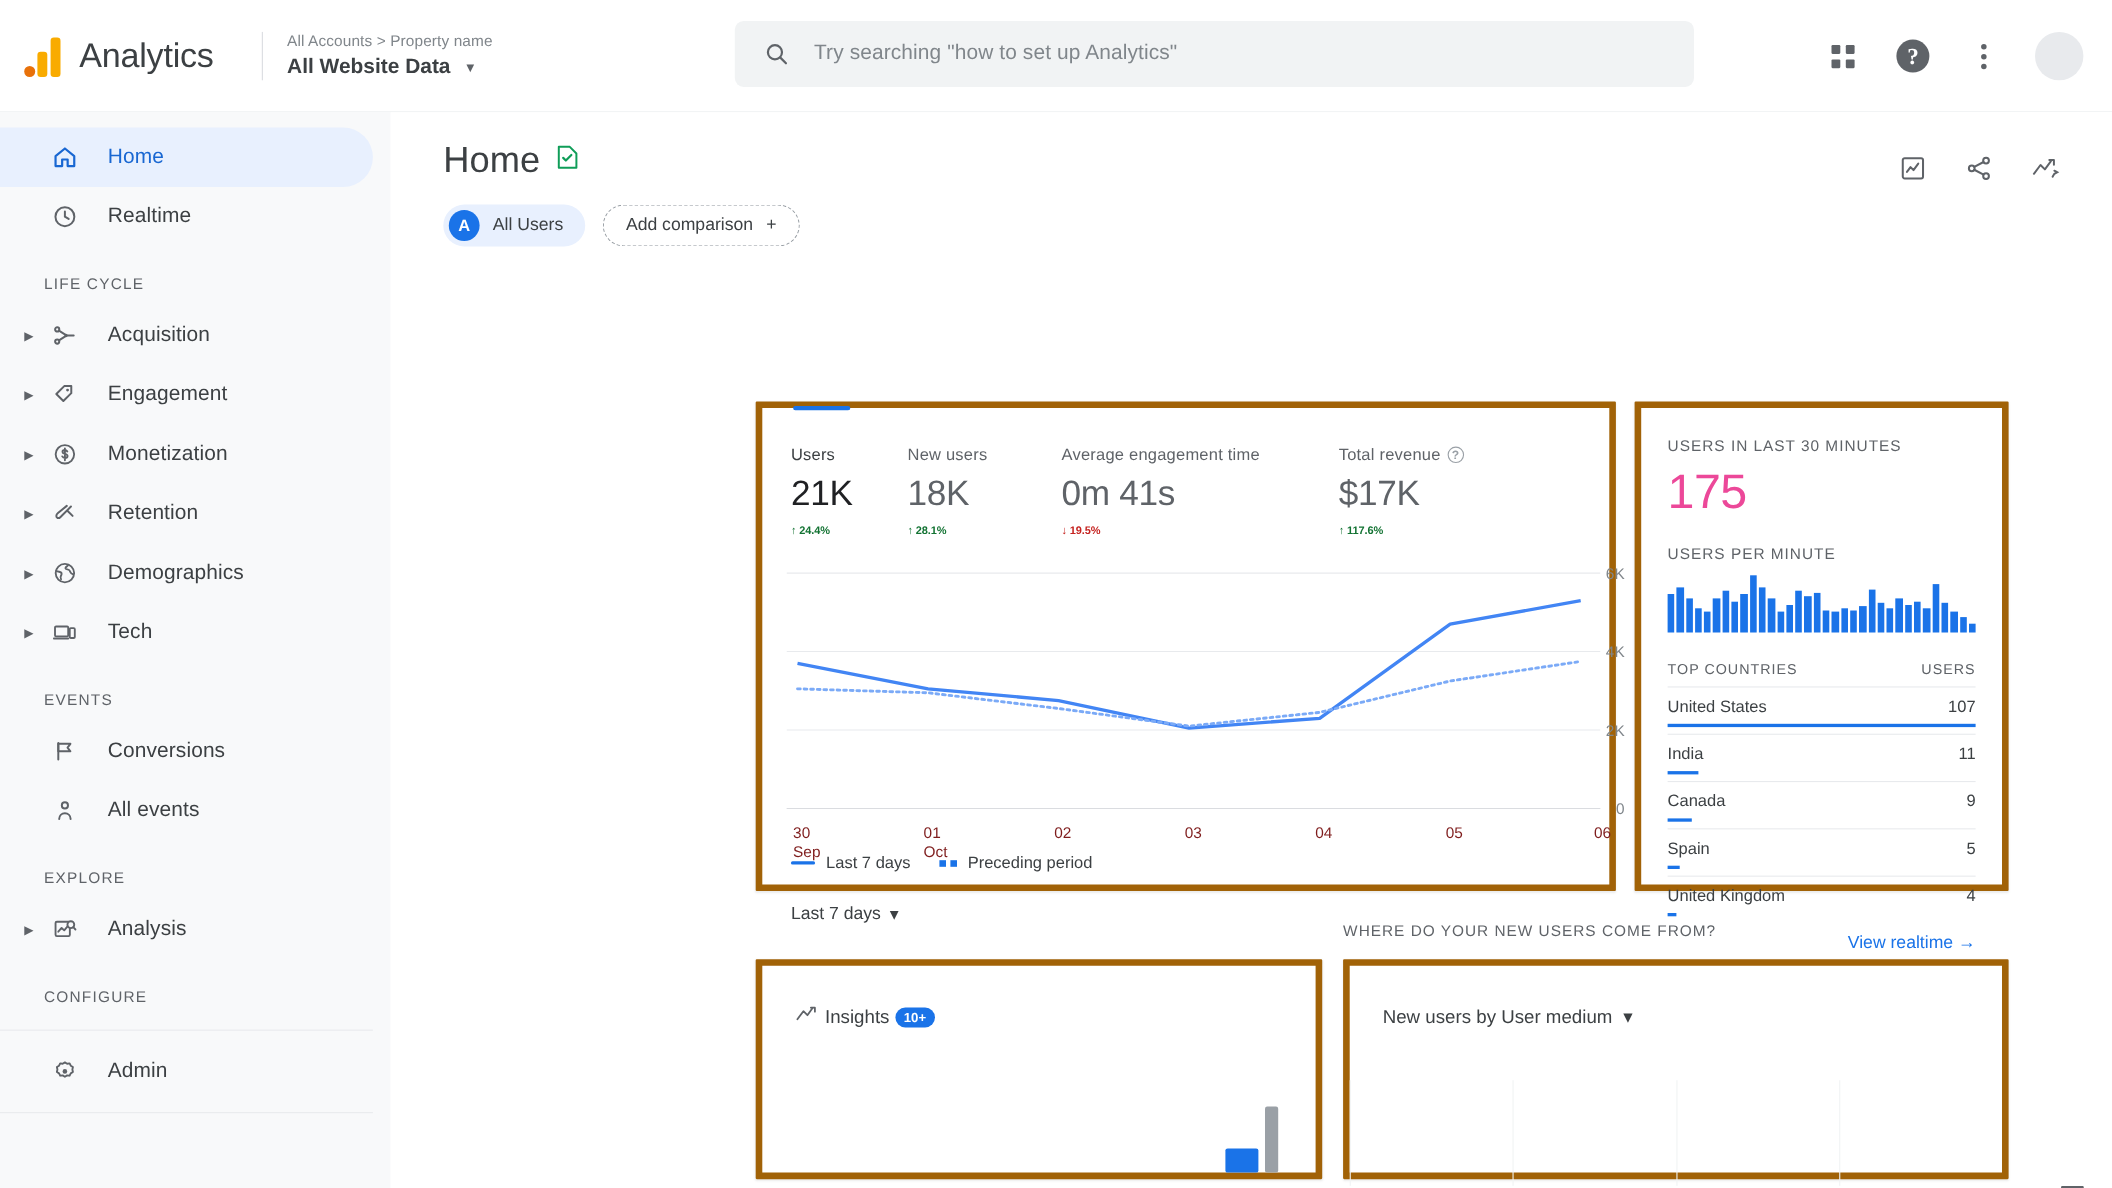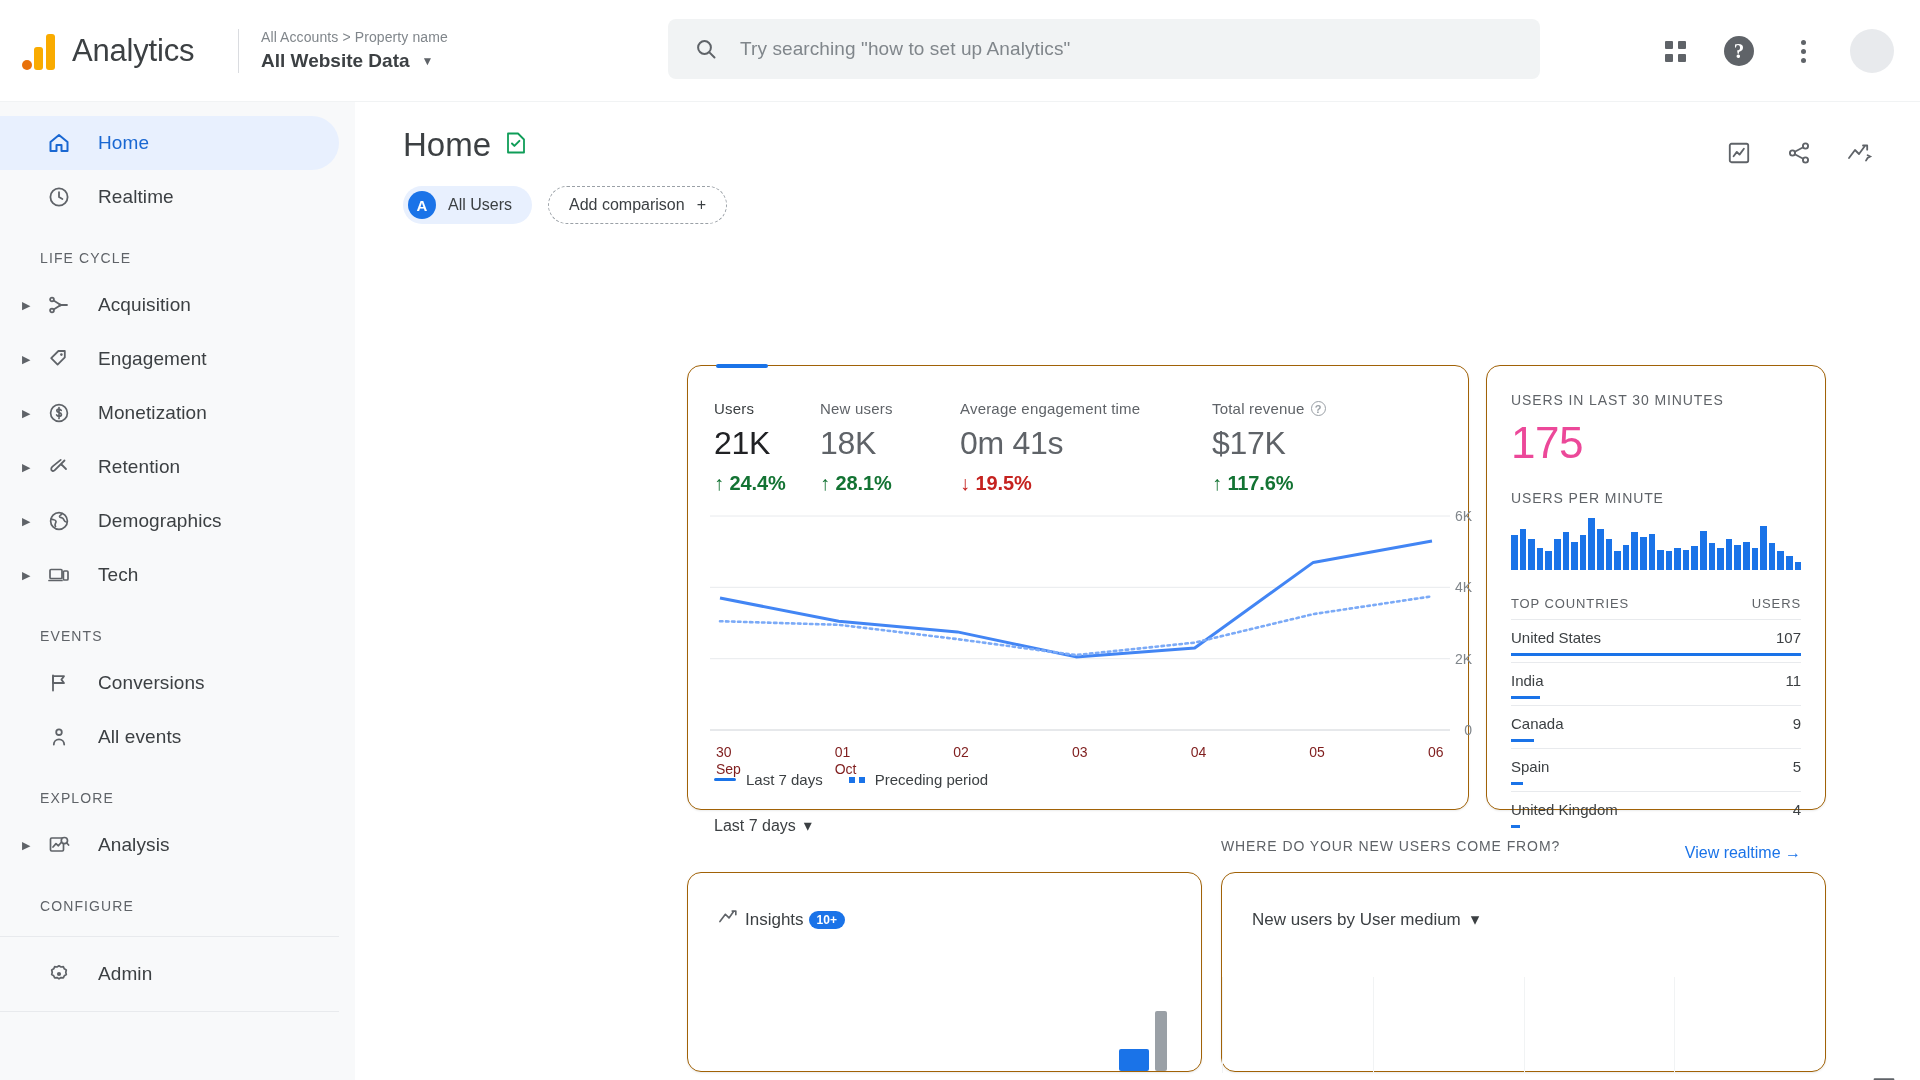--- a/index.html
+++ b/index.html
@@ -86,42 +86,42 @@
   .pill-add {
     display: flex; align-items: center; gap: 12px; height: 38px; padding: 0 20px;
     border: 1px dashed #9aa0a6; border-radius: 20px; font-size: 16px; color: #3c4043; font-weight: 500;
   }
 
   .head-tools { position: absolute; right: 46px; top: 38px; display: flex; gap: 34px; align-items: center; }
   .head-tool { cursor: pointer; }
 
   
   .card {
-    background: #fff; border: 1px solid #a16207; border-radius: 14px;
+    background: #fff; border: 6px solid #a16207; border-radius: 1px;
     box-shadow: 0 1px 2px rgba(60,64,67,.10);
     position: absolute;
   }
   .card-main { left: 332px; top: 263px; width: 782px; height: 445px; }
   .card-rt   { left: 1131px; top: 263px; width: 340px; height: 445px; }
   .card-ins  { left: 332px; top: 770px; width: 515px; height: 200px; }
   .card-new  { left: 866px; top: 770px; width: 605px; height: 200px; }
 
   .card-tabbar { position: absolute; left: 28px; top: -2px; width: 52px; height: 4px; background: #1a73e8; border-radius: 2px; }
 
   .metrics { display: flex; padding: 34px 0 0 26px; }
   .metric { margin-right: 6px; }
   .m-users { width: 100px; }
   .m-new { width: 134px; }
   .m-eng { width: 246px; }
   .m-rev { width: 160px; }
   .m-label { font-size: 15px; color: #5f6368; letter-spacing: .2px; display: flex; align-items: center; gap: 6px; }
   .m-label.strong { color: #3c4043; font-weight: 500; }
   .m-value { font-size: 32px; color: #5f6368; margin-top: 8px; font-weight: 400; letter-spacing: -.3px; }
   .m-value.dark { color: #202124; }
-  .m-delta { font-size: 20px; font-weight: 700; margin-top: 10px; letter-spacing: -.1px; }
+  .m-delta { font-size: 10px; font-weight: 700; margin-top: 10px; letter-spacing: -.1px; }
   .m-delta.up { color: #137333; }
   .m-delta.down { color: #c5221f; }
   .qmark { width: 15px; height: 15px; border-radius: 50%; border: 1.4px solid #9aa0a6; color: #9aa0a6;
            font-size: 11px; display: inline-flex; align-items: center; justify-content: center; font-weight: 700; }
 
   .chartwrap { position: absolute; left: 22px; top: 142px; width: 740px; height: 230px; }
   .ytick { position: absolute; right: -22px; font-size: 14px; color: #80868b; transform: translateY(-50%); }
   .xtick { position: absolute; font-size: 14px; color: #7f1d1d; line-height: 17px; top: 236px; }
   .legend { position: absolute; left: 26px; top: 405px; display: flex; gap: 26px; align-items: center; font-size: 15px; color: #3c4043; }
   .lg-item { display: flex; align-items: center; gap: 10px; }
@@ -471,21 +471,21 @@
             <div class="ytick" style="top: 79.3333px;">4K</div>
             <div class="ytick" style="top: 8px;">6K</div>
           </div>
         <div id="xtick-holder">
             <div class="xtick" style="left: 6px;">30<br>Sep</div>
             <div class="xtick" style="left: 124.667px;">01<br>Oct</div>
             <div class="xtick" style="left: 243.333px;">02</div>
             <div class="xtick" style="left: 362px;">03</div>
             <div class="xtick" style="left: 480.667px;">04</div>
             <div class="xtick" style="left: 599.333px;">05</div>
-            <div class="xtick" style="left: 718px;">06</div>
+            <div class="xtick" style="left: 734px;">06</div>
           </div>
       </div>
 
       <div class="legend">
         <div class="lg-item">
           <span class="lg-solid"></span>
           <span>Last 7 days</span>
         </div>
         <div class="lg-item">
           <span class="lg-dot">

